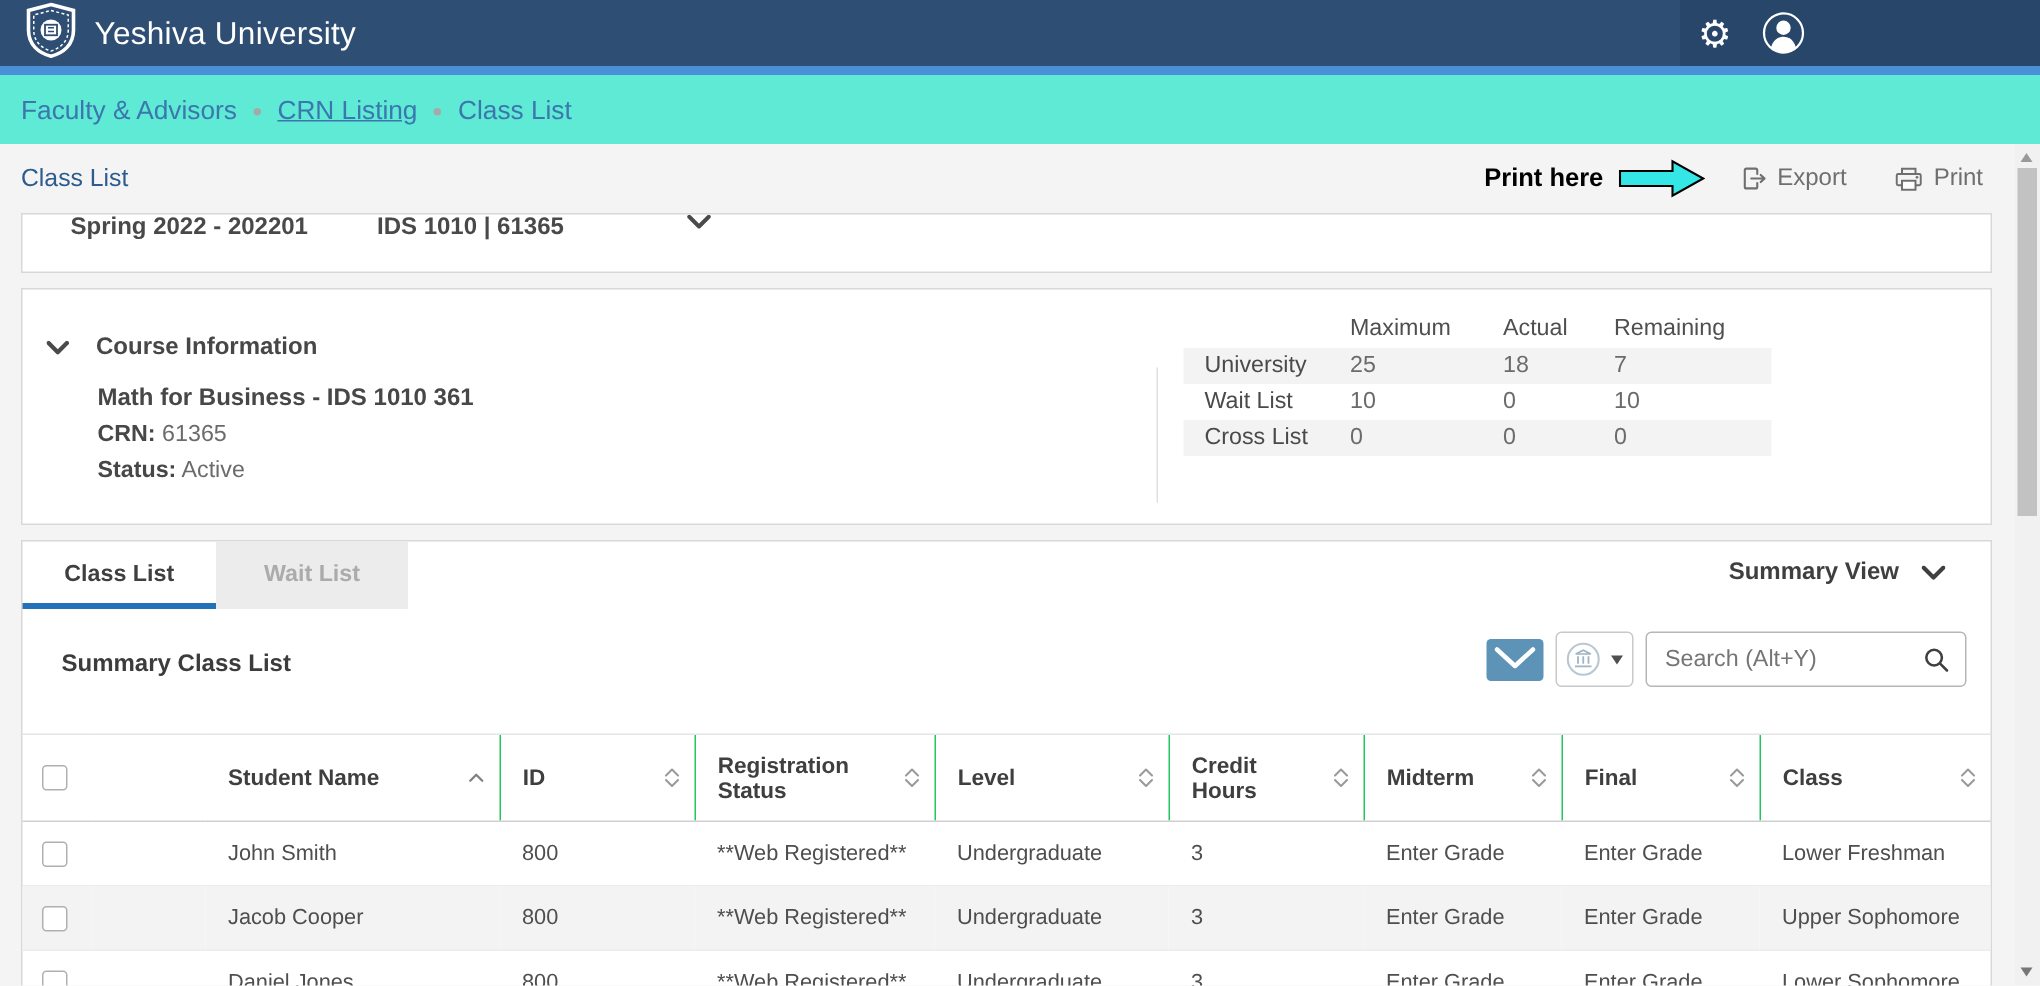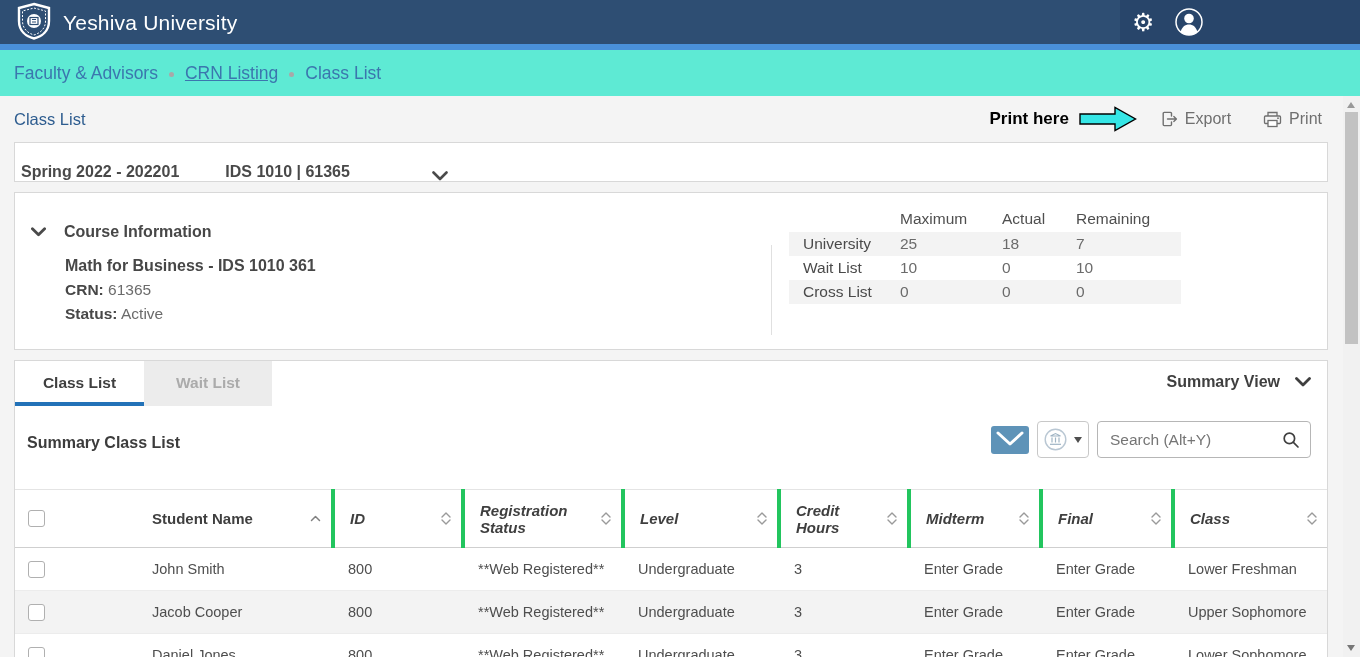--- a/index.html
+++ b/index.html
@@ -37,21 +37,21 @@
   .toolbar-right { margin-left: auto; display: flex; align-items: center; }
   .click-here { color: #000; font-size: 17px; font-weight: 600; margin-right: 10px; }
   .tool-btn {
     display: flex; align-items: center; gap: 7px; background: none; border: none;
     color: #6f6f6f; font-size: 16px; font-family: inherit; cursor: pointer;
   }
   .tool-btn.export { margin-left: 12px; }
   .tool-btn.print { margin-left: 32px; }
   
   .card { background: #fff; border: 1px solid #d8d8d8; margin: 0 32px 10px 14px; }
-  .term-card { height: 40px; display: flex; align-items: flex-end; padding-left: 6px;
+  .term-card { height: 40px; display: flex; align-items: flex-start; padding-left: 32px;
     font-weight: bold; font-size: 16px; color: #494949; }
   .term-course { margin-left: 46px; }
   .term-chevron { margin-left: 82px; cursor: pointer; }
   
   .course-card { height: 158px; position: relative; padding-top: 30px; }
   .ci-header { display: flex; align-items: center; gap: 18px; padding-left: 16px; }
   .ci-title { font-weight: bold; font-size: 16px; color: #474747; }
   .ci-details { padding-left: 50px; margin-top: 13px; font-size: 15.5px; line-height: 24px; }
   .ci-course-title { font-weight: bold; font-size: 16px; color: #474747; }
   .ci-details b { color: #474747; font-weight: bold; }
@@ -66,45 +66,45 @@
   .enroll tr.shaded { background: #f3f3f3; }
   .enroll col.c1 { width: 111px; } .enroll col.c2 { width: 102px; }
   .enroll col.c3 { width: 74px; }  .enroll col.c4 { width: 105px; }
   
   .list-card { height: 330px; position: relative; margin-bottom: 0; }
   .tabbar { height: 45px; display: flex; position: relative; }
   .tab { width: 129px; text-align: center; line-height: 43px; font-weight: bold; font-size: 15.5px; cursor: pointer; position: relative; }
   .tab.active { color: #3f3f3f; }
   .tab.active .tab-underline { position: absolute; left: 0; right: 0; bottom: 0; height: 4px; background: #2272b8; }
   .tab.inactive { width: 128px; background: #ececec; color: #ababab; }
-  .view-selector { position: absolute; right: 16px; top: 12px; display: flex; align-items: center; gap: 15px;
+  .view-selector { position: absolute; right: 30px; top: 12px; display: flex; align-items: center; gap: 15px;
     font-weight: bold; font-size: 16px; color: #3f3f3f; cursor: pointer; }
   .list-controls { height: 83px; position: relative; }
-  .list-heading { position: absolute; left: 12px; top: 28px; font-weight: bold; font-size: 16px; color: #3c3c3c; }
+  .list-heading { position: absolute; left: 26px; top: 28px; font-weight: bold; font-size: 16px; color: #3c3c3c; }
   .controls-right { position: absolute; right: 16px; top: 15px; display: flex; align-items: center; gap: 8px; }
   .mail-btn { width: 38px; height: 28px; background: #5e93b8; border: none; border-radius: 3px;
     display: flex; align-items: center; justify-content: center; cursor: pointer; }
   .filter-btn { width: 52px; height: 37px; background: #fff; border: 1px solid #c8c8c8; border-radius: 4px;
     display: flex; align-items: center; justify-content: center; gap: 7px; cursor: pointer; }
   .caret-down { width: 0; height: 0; border-left: 4.5px solid transparent; border-right: 4.5px solid transparent; border-top: 6px solid #4f4f4f; }
   .searchbox { width: 214px; height: 37px; border: 1px solid #b6b6b6; border-radius: 4px; background: #fff;
     display: flex; align-items: center; padding: 0 10px 0 12px; }
   .searchbox input { flex: 1; border: none; outline: none; font-size: 15.5px; font-family: inherit; color: #4a4a4a; min-width: 0; }
   .searchbox input::placeholder { color: #757575; opacity: 1; }
   
   table.students { width: 100%; border-collapse: collapse; table-layout: fixed; }
   .students col.c-check { width: 46px; } .students col.c-photo { width: 76px; }
   .students col.c-name { width: 196px; } .students col.c-id { width: 130px; }
   .students col.c-reg { width: 160px; }  .students col.c-level { width: 156px; }
   .students col.c-hours { width: 130px; } .students col.c-mid { width: 132px; }
   .students col.c-final { width: 132px; }
   .students th { height: 58px; border-top: 1px solid #e4e4e4; border-bottom: 1px solid #cfcfcf;
     font-size: 15px; color: #3f3f3f; text-align: left; vertical-align: middle; padding: 0 10px 0 15px; }
   .students th .th-flex { display: flex; align-items: center; justify-content: space-between; gap: 4px; }
-  .students th.sep { border-left: 4px solid #22c55e; font-style: italic; }
+  .students th.sep { border-left: 1px solid #22c55e; }
   .students td { height: 43px; font-size: 14.5px; color: #4e4e4e; padding-left: 15px; border-bottom: 1px solid #ececec; }
   .students tbody tr.stripe { background: #f3f3f3; }
   .students td.muted, .students th.pl17, .students td.pl17 { }
   .muted { color: #9d9d9d; }
   .cell-check { padding-left: 13px !important; }
   input.cb { appearance: none; -webkit-appearance: none; width: 17px; height: 17px; border: 1px solid #b0b0b0;
     border-radius: 3px; background: #fff; cursor: pointer; display: block; }
   .sorts { display: inline-flex; flex-direction: column; gap: 1px; }
   
   .vscrollbar { position: absolute; top: 96px; right: 0; bottom: 0; width: 17px; background: #f1f1f1; z-index: 10; }

